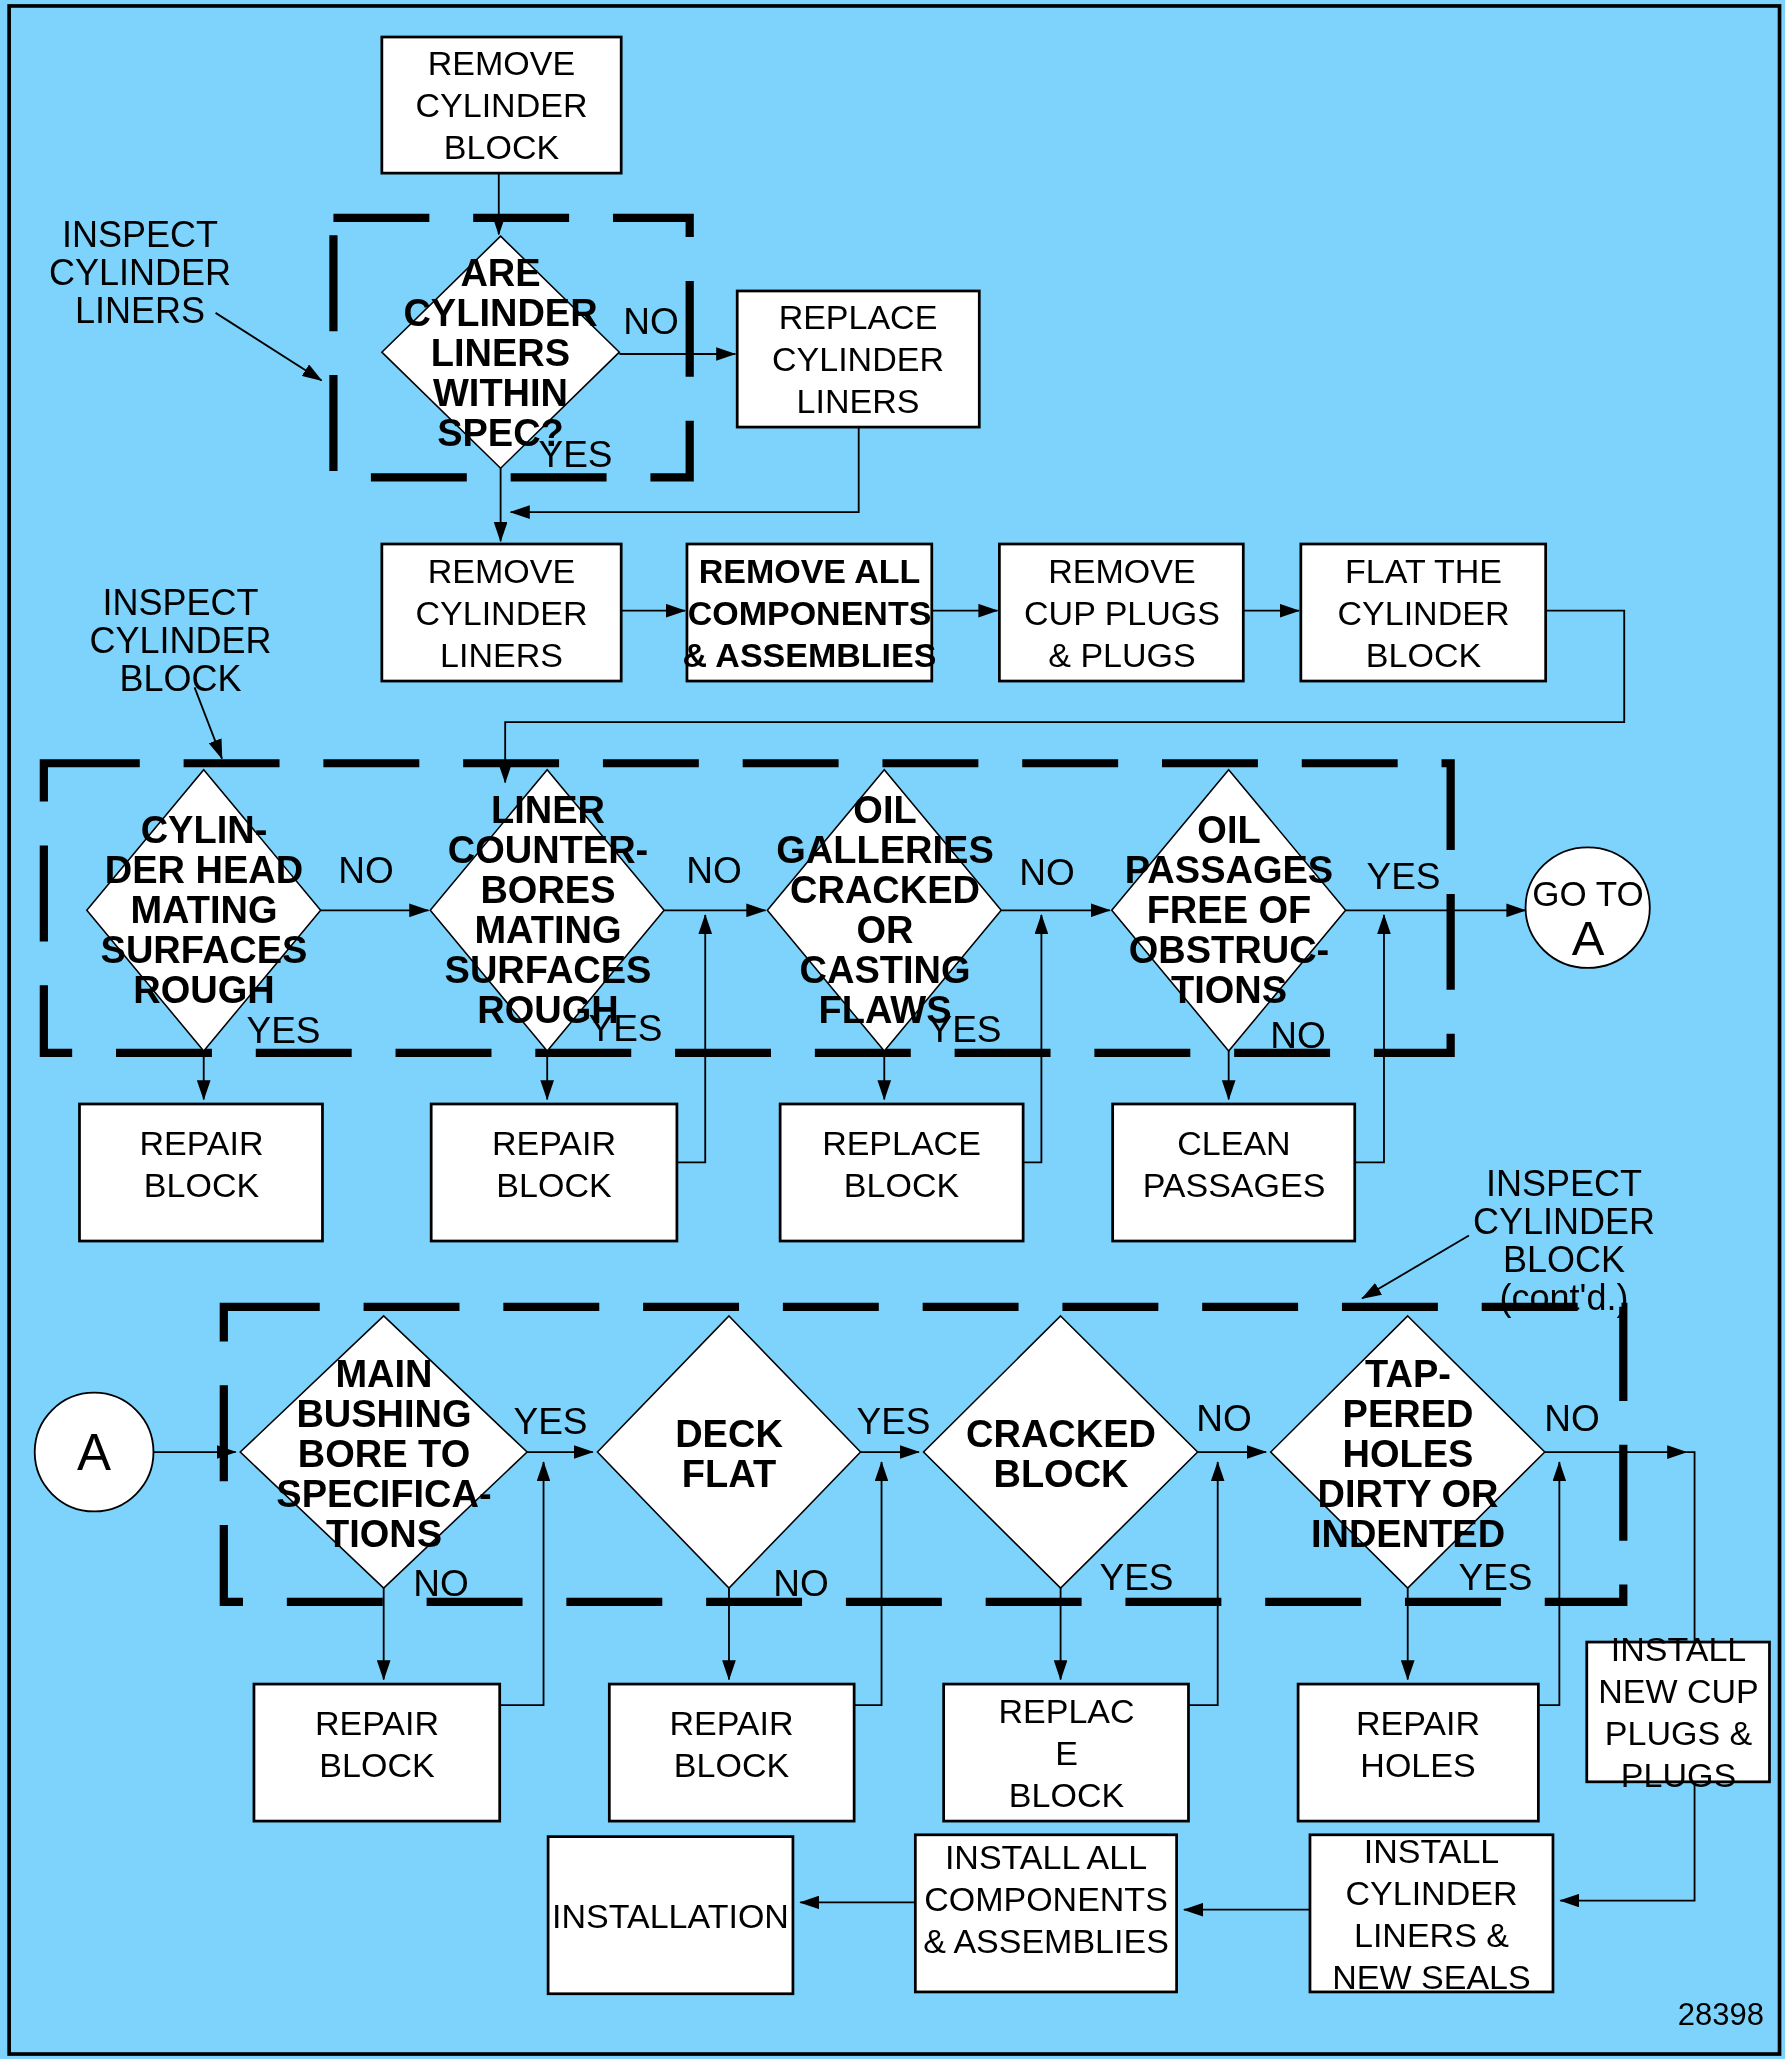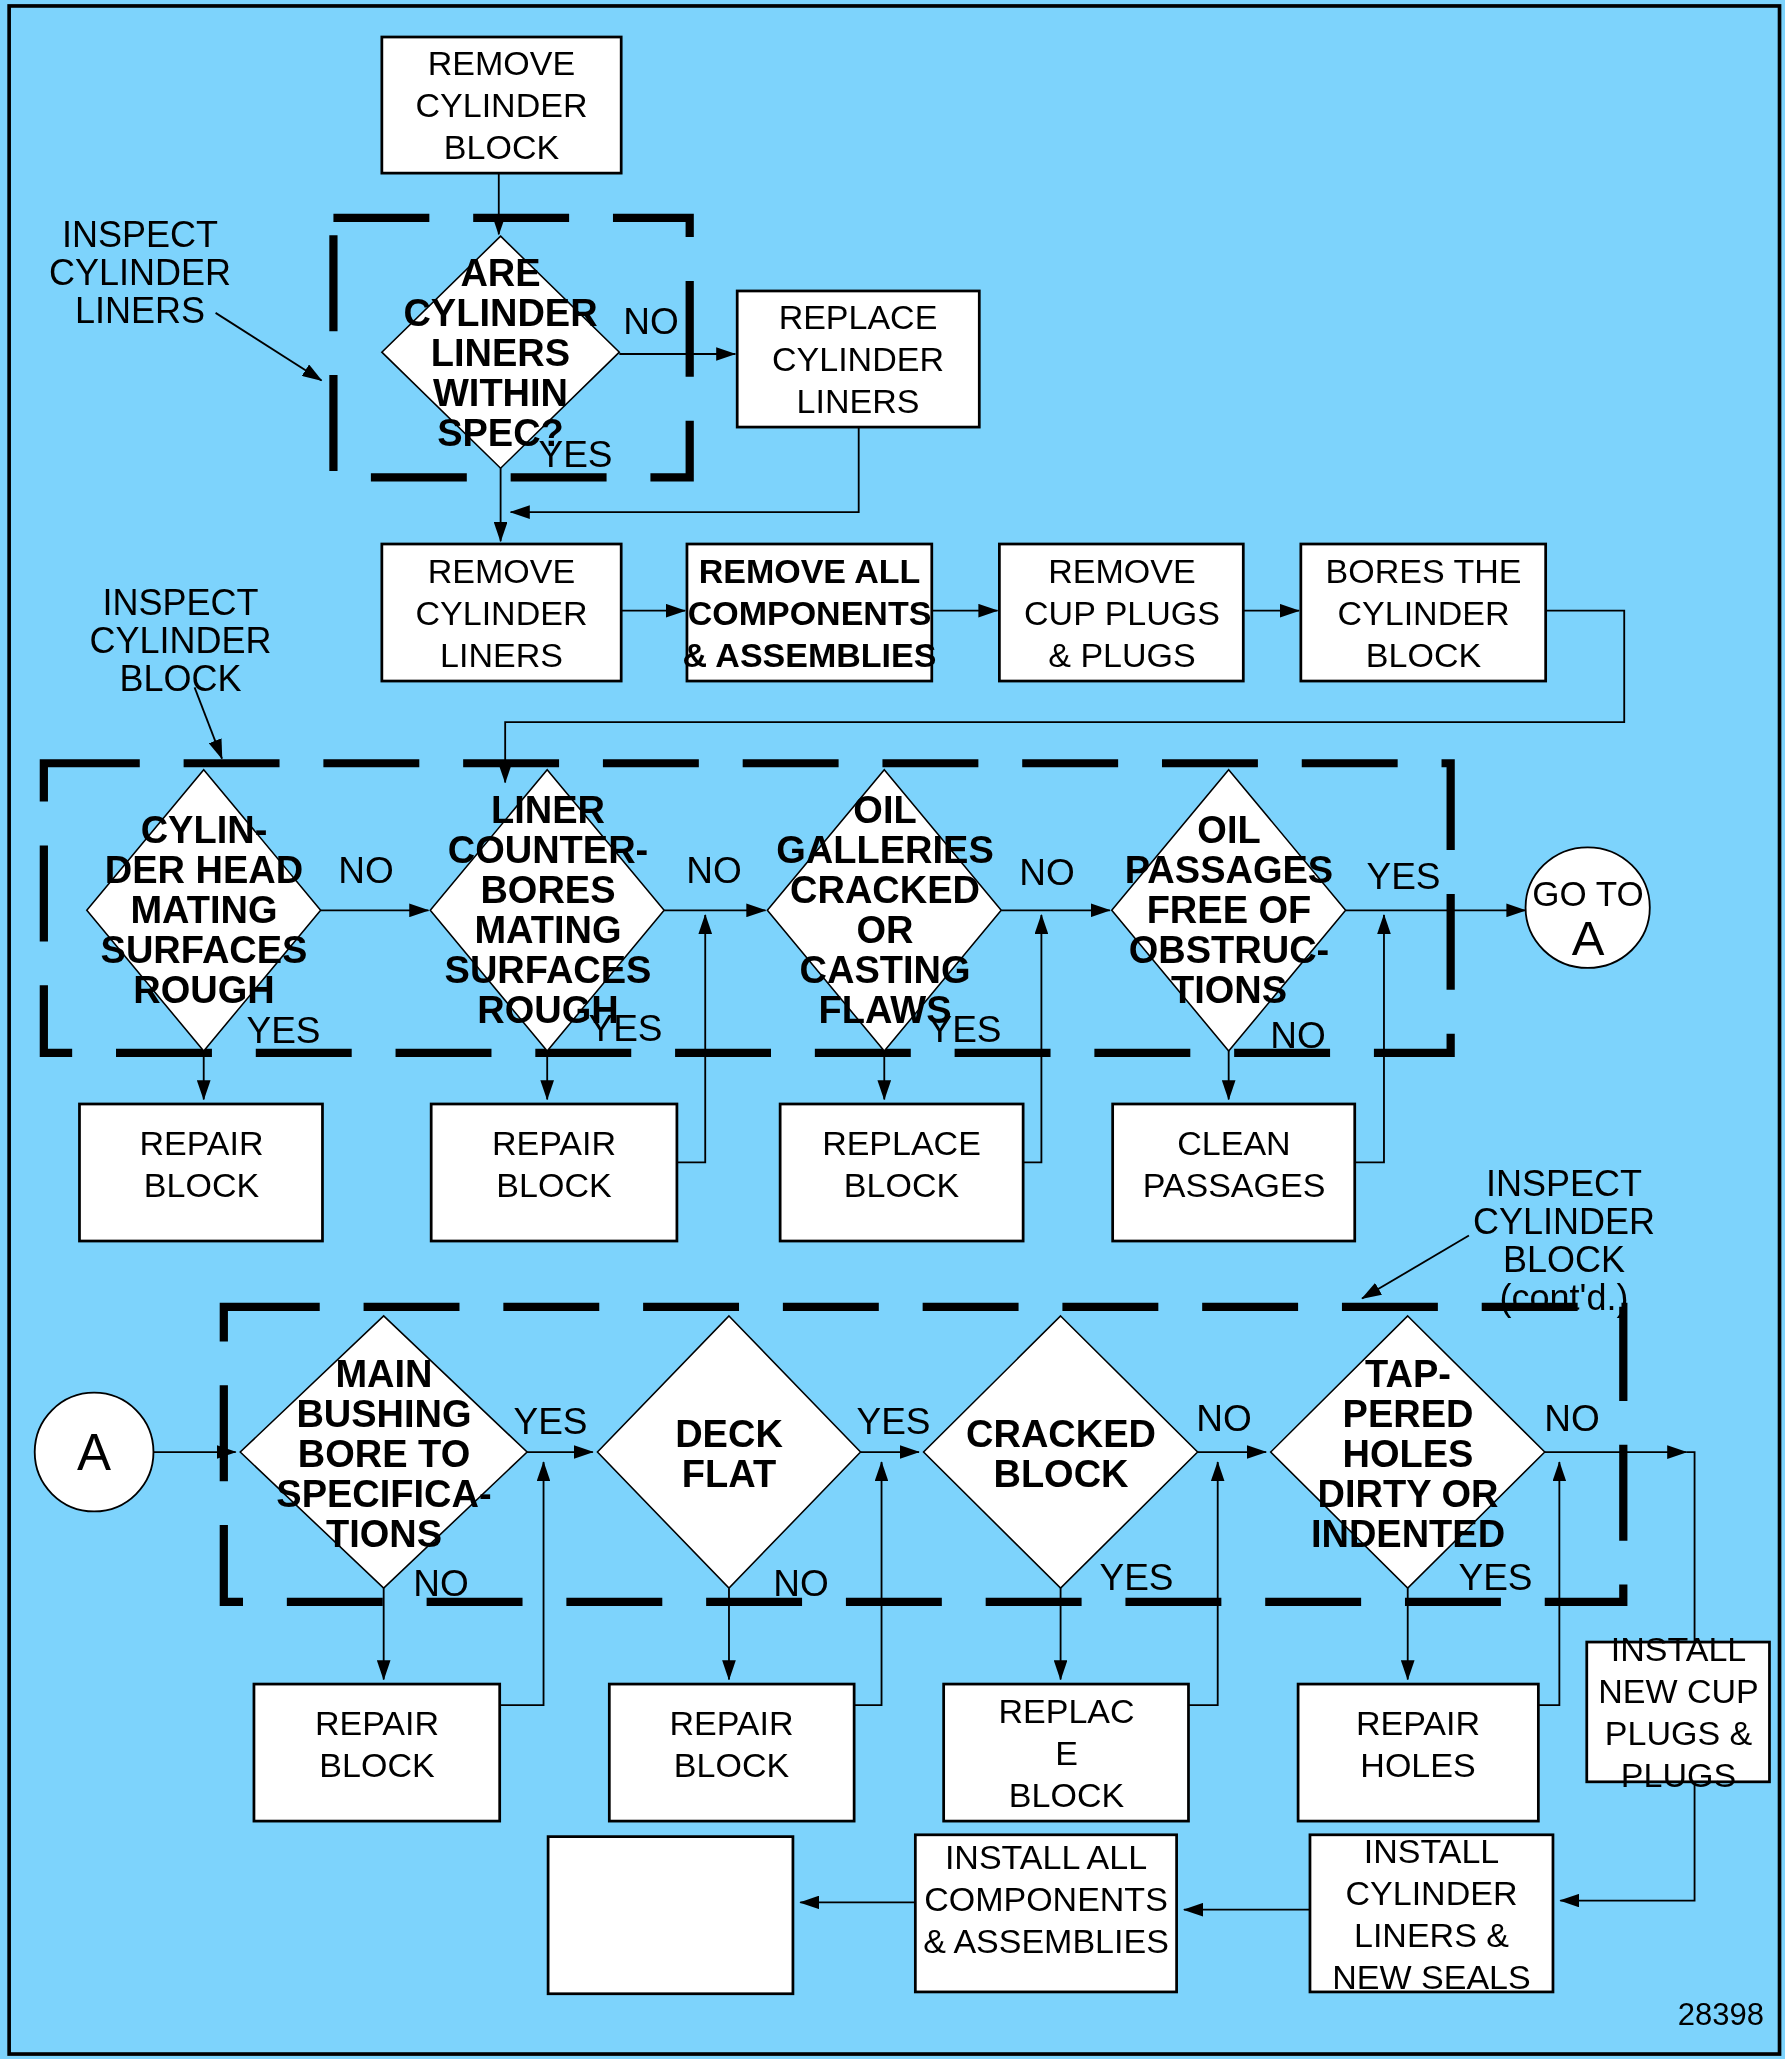--- a/index.html
+++ b/index.html
@@ -133,21 +133,21 @@
 
 <div class="txt boxtxt" style="left:371px;top:544px;width:261px;height:137px;">REMOVE
 CYLINDER
 LINERS</div>
 <div class="txt boxtxt" style="left:676px;top:544px;width:267px;height:137px;font-weight:bold;">REMOVE ALL
 COMPONENTS
 &amp; ASSEMBLIES</div>
 <div class="txt boxtxt" style="left:989px;top:544px;width:266px;height:137px;">REMOVE
 CUP PLUGS
 &amp; PLUGS</div>
-<div class="txt boxtxt" style="left:1290px;top:544px;width:267px;height:137px;">BORES THE
+<div class="txt boxtxt" style="left:1290px;top:544px;width:267px;height:137px;">FLAT THE
 CYLINDER
 BLOCK</div>
 
 <div class="txt regionlbl" style="left:80px;top:583px;width:201px;height:115px;">INSPECT
 CYLINDER
 BLOCK</div>
 
 <div class="txt diatxt" style="left:85px;top:806px;width:238px;height:208px;">CYLIN-
 DER HEAD
 MATING
@@ -229,20 +229,21 @@
 <div class="txt boxtxt" style="left:933px;top:1687px;width:267px;height:132px;">REPLAC
 E
 BLOCK</div>
 <div class="txt boxtxt" style="left:1287px;top:1689px;width:262px;height:110px;">REPAIR
 HOLES</div>
 <div class="txt boxtxt" style="left:1580px;top:1642px;width:197px;height:140px;">INSTALL
 NEW CUP
 PLUGS &amp;
 PLUGS</div>
 
+<div class="txt boxtxt" style="left:537px;top:1837px;width:267px;height:157px;">INSTALLATION</div>
 <div class="txt boxtxt" style="left:906px;top:1835px;width:280px;height:127px;">INSTALL ALL
 COMPONENTS
 &amp; ASSEMBLIES</div>
 <div class="txt boxtxt" style="left:1299px;top:1835px;width:265px;height:157px;">INSTALL
 CYLINDER
 LINERS &amp;
 NEW SEALS</div>
 
 <div class="txt fignum" style="left:1581px;top:1996px;width:183px;height:37px;">28398</div>
 

